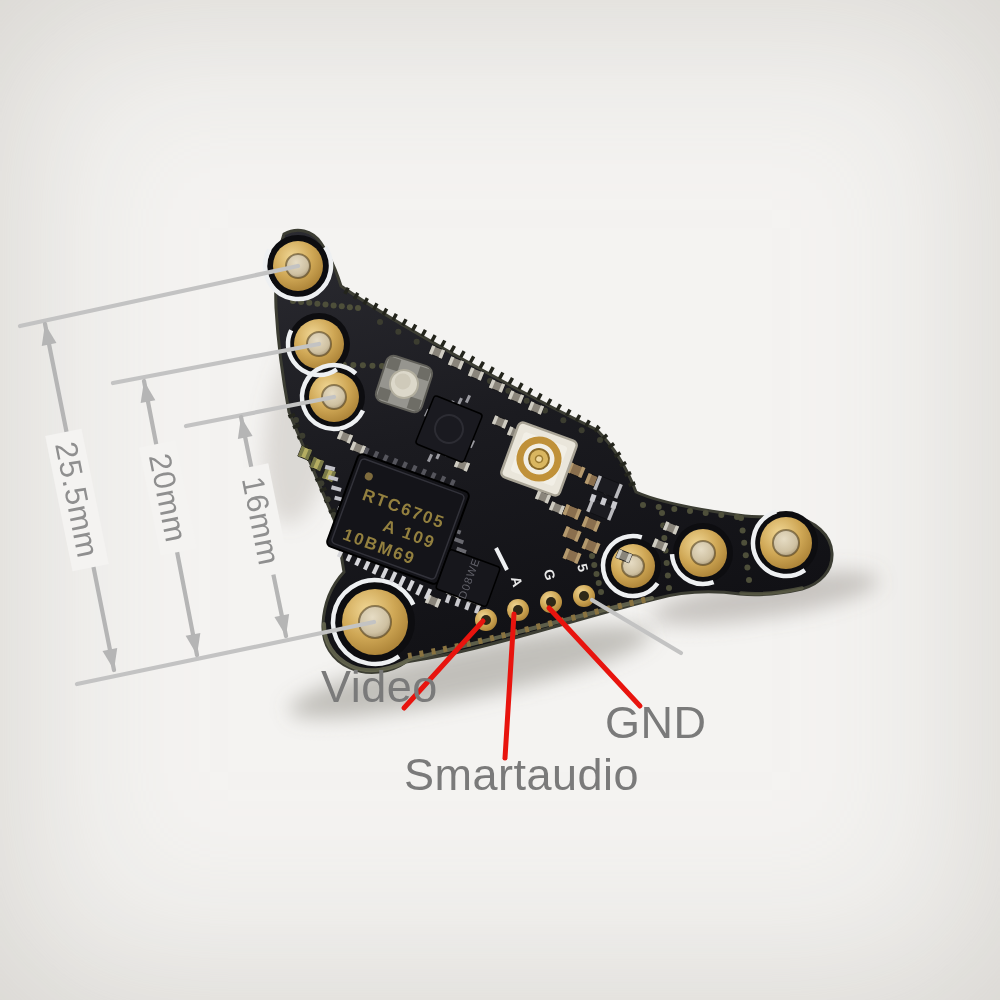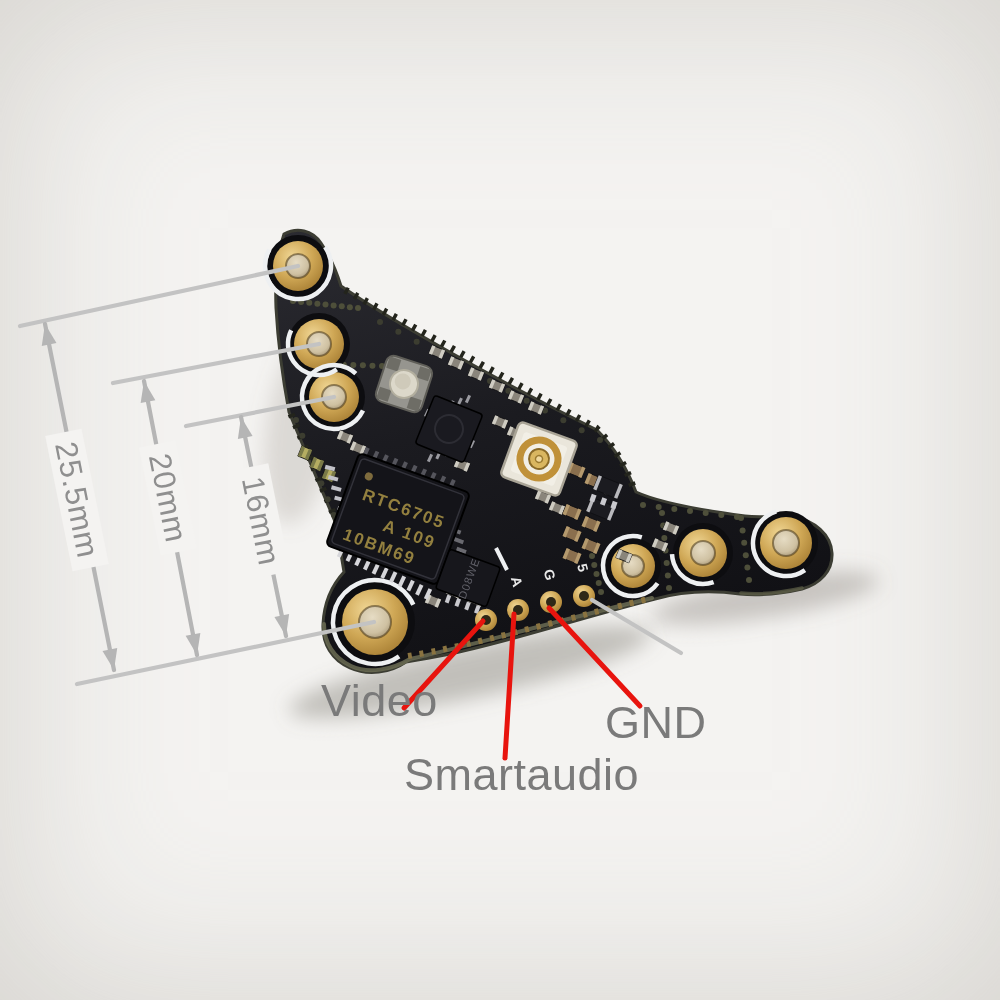--- a/index.html
+++ b/index.html
@@ -517,16 +517,16 @@
     <line x1="483" y1="621" x2="404" y2="708"></line>
     <line x1="514" y1="614" x2="505" y2="758"></line>
     <line x1="549" y1="608" x2="640" y2="706"></line>
   </g>
 </svg>
 
 <div class="dim-label" style="left:77px;top:500px;">25.5mm</div>
 <div class="dim-label" style="left:168px;top:498px;">20mm</div>
 <div class="dim-label" style="left:261px;top:521px;">16mm</div>
 
-<div class="pin-label" style="left:321px;top:678px;">Video</div>
+<div class="pin-label" style="left:321px;top:664px;">Video</div>
 <div class="pin-label" style="left:605px;top:700px;">GND</div>
 <div class="pin-label" style="left:404px;top:752px;">Smartaudio</div>
 </div>
 
 </body></html>

